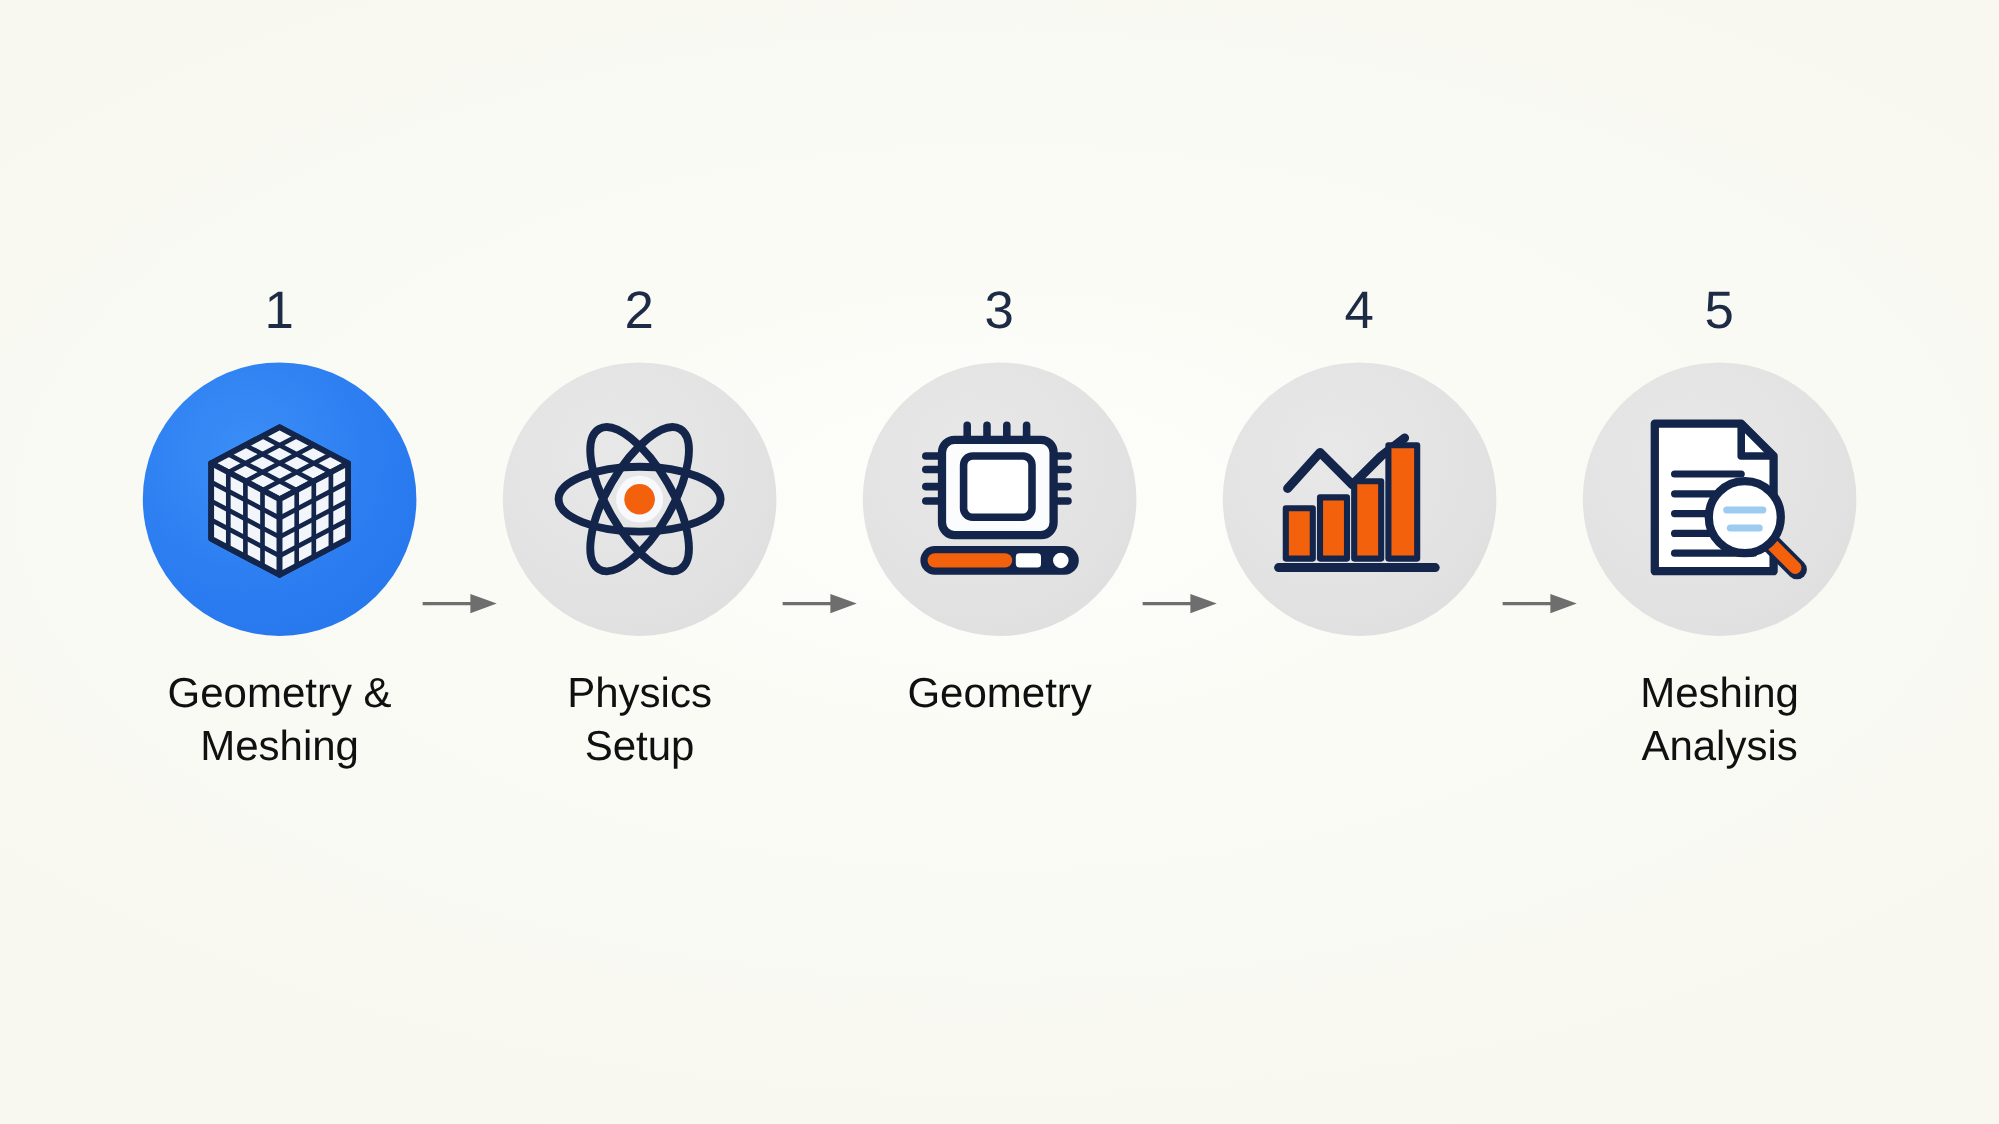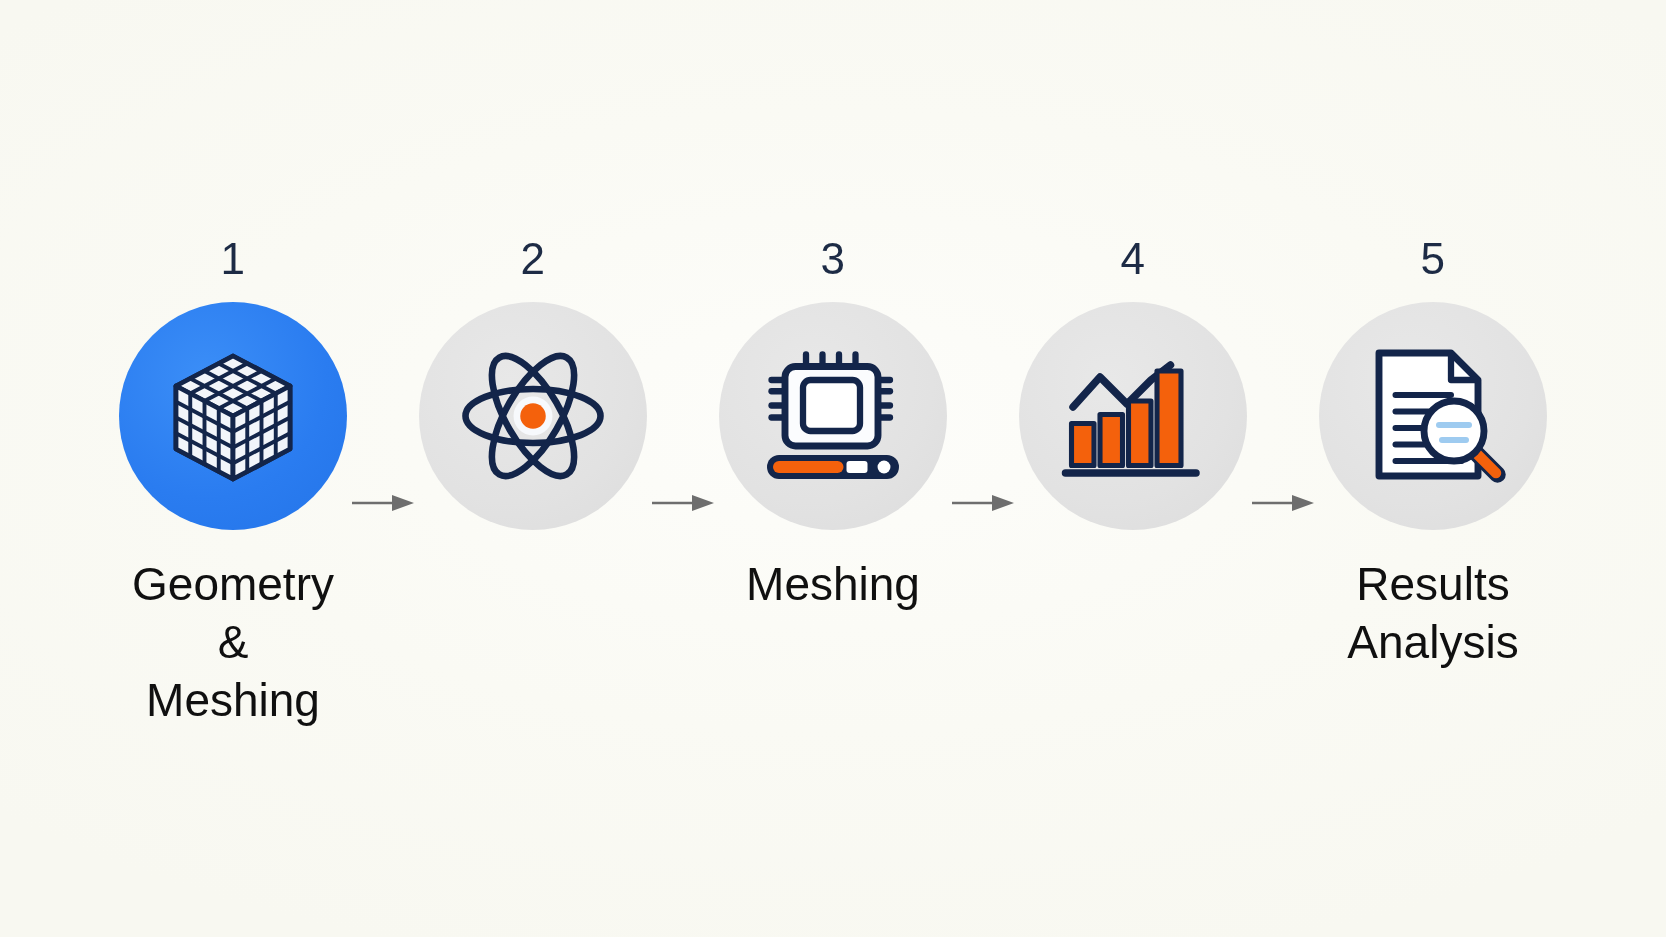--- a/index.html
+++ b/index.html
@@ -73,21 +73,21 @@
 
   .icon-wrap {
     width: 150px;
     height: 150px;
     display: block;
   }
   .icon-wrap svg { display: block; width: 100%; height: 100%; }
 
   .step-label {
     margin-top: 26px;
-    font-size: 46px;
+    font-size: 35px;
     line-height: 1.26;
     color: #101010;
     text-align: center;
     width: 210px;
     word-break: break-word;
     font-weight: 400;
   }
 
   
   .arrow {
@@ -168,20 +168,21 @@
             <g fill="none" stroke="#13254a" stroke-width="4.4" stroke-linecap="round">
               <ellipse cx="50" cy="50" rx="45" ry="18"></ellipse>
               <ellipse cx="50" cy="50" rx="45" ry="18" transform="rotate(60 50 50)"></ellipse>
               <ellipse cx="50" cy="50" rx="45" ry="18" transform="rotate(120 50 50)"></ellipse>
             </g>
             <circle cx="50" cy="50" r="13" fill="#f7f9fc"></circle>
             <circle cx="50" cy="50" r="8.5" fill="#f4610c"></circle>
           </svg>
         </div>
       </div>
+      <div class="step-label">Physics Setup</div>
     </div>
 
     <div class="arrow">
       <svg viewBox="0 0 62 24" preserveAspectRatio="none">
         <line x1="0" y1="12" x2="44" y2="12" stroke="#6e6e6e" stroke-width="2.6"></line>
         <polygon points="40,4 62,12 40,20" fill="#6e6e6e"></polygon>
       </svg>
     </div>
 
     <div class="step">
@@ -212,21 +213,21 @@
             <rect x="18" y="17" width="62" height="53" rx="7" fill="#fbfcfe" stroke="#13254a" stroke-width="4.6"></rect>
             <rect x="30" y="26" width="38" height="34" rx="5" fill="#ffffff" stroke="#13254a" stroke-width="4.2"></rect>
 
             <rect x="6" y="76" width="88" height="16" rx="8" fill="#13254a"></rect>
             <rect x="10" y="80" width="47" height="8" rx="4" fill="#f4610c"></rect>
             <rect x="59" y="80" width="14" height="8" rx="2" fill="#ffffff"></rect>
             <circle cx="84" cy="84" r="4.3" fill="#ffffff"></circle>
           </svg>
         </div>
       </div>
-      <div class="step-label">Meshing</div>
+      <div class="step-label">Geometry</div>
     </div>
 
     <div class="arrow">
       <svg viewBox="0 0 62 24" preserveAspectRatio="none">
         <line x1="0" y1="12" x2="44" y2="12" stroke="#6e6e6e" stroke-width="2.6"></line>
         <polygon points="40,4 62,12 40,20" fill="#6e6e6e"></polygon>
       </svg>
     </div>
 
     <div class="step">
@@ -276,17 +277,17 @@
             <line x1="77" y1="73" x2="92" y2="88" stroke="#f4610c" stroke-width="7" stroke-linecap="round"></line>
 
             <circle cx="64" cy="60" r="20" fill="#ffffff" stroke="#13254a" stroke-width="4.6"></circle>
             <g stroke="#9ecbf0" stroke-width="4" stroke-linecap="round">
               <line x1="54" y1="56" x2="74" y2="56"></line>
               <line x1="56" y1="66" x2="72" y2="66"></line>
             </g>
           </svg>
         </div>
       </div>
-      <div class="step-label">Results Analysis</div>
+      <div class="step-label">Meshing Analysis</div>
     </div>
 
   </div>
 </div>
 
 </body></html>

